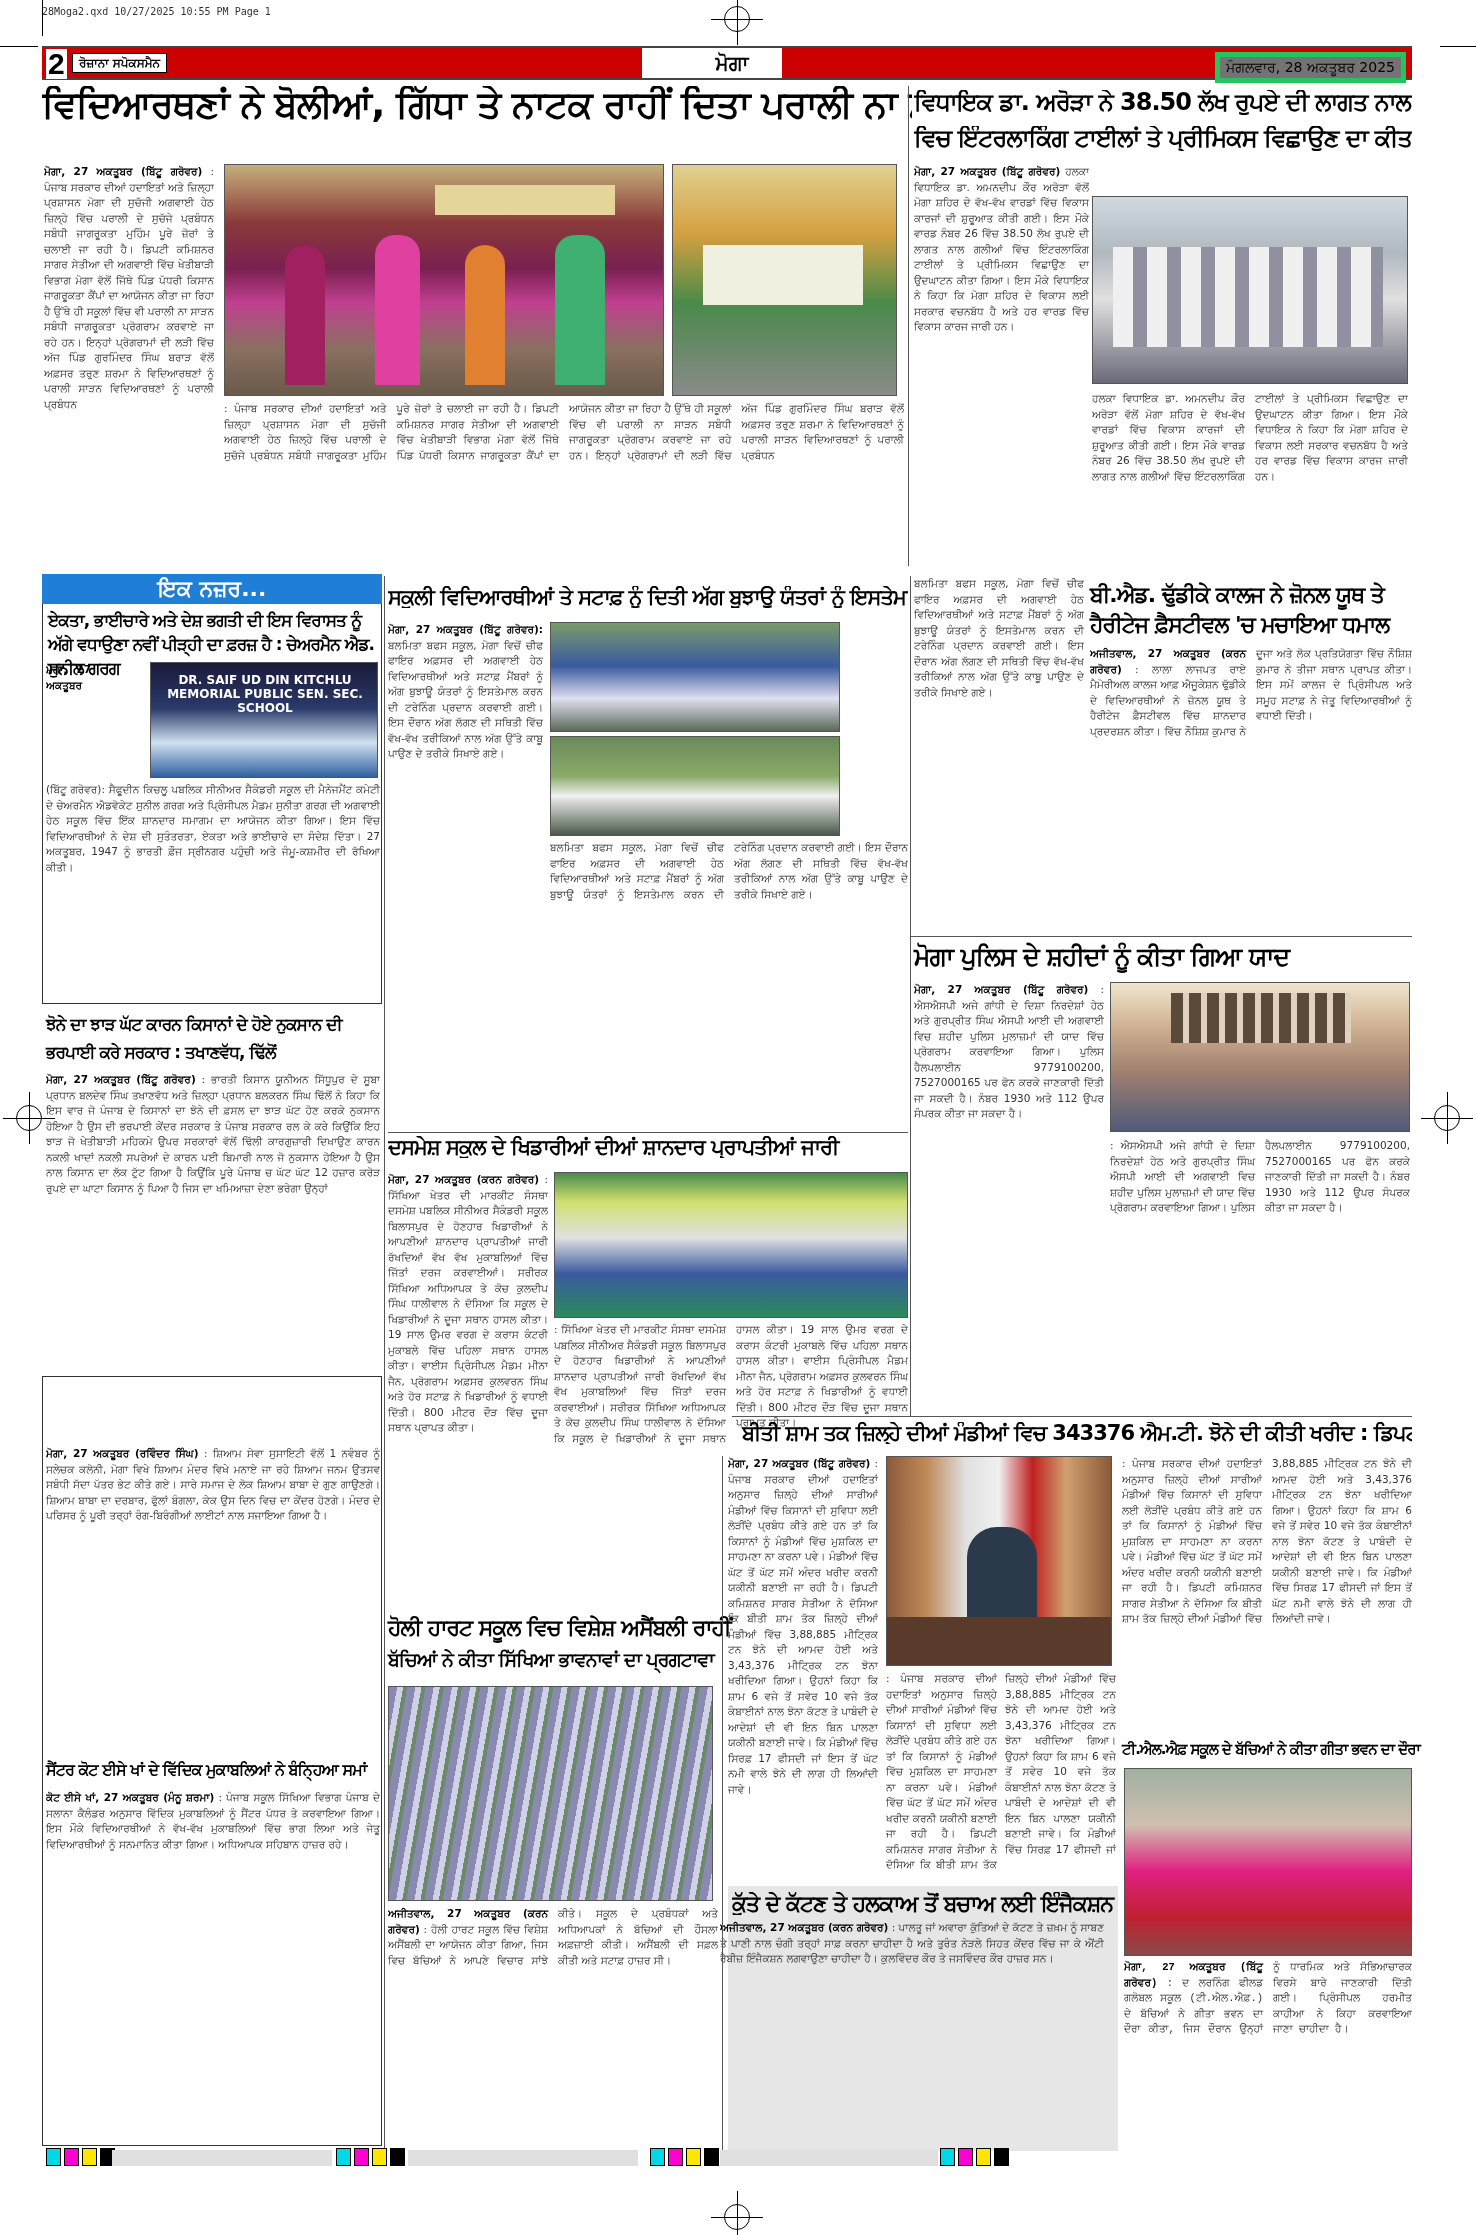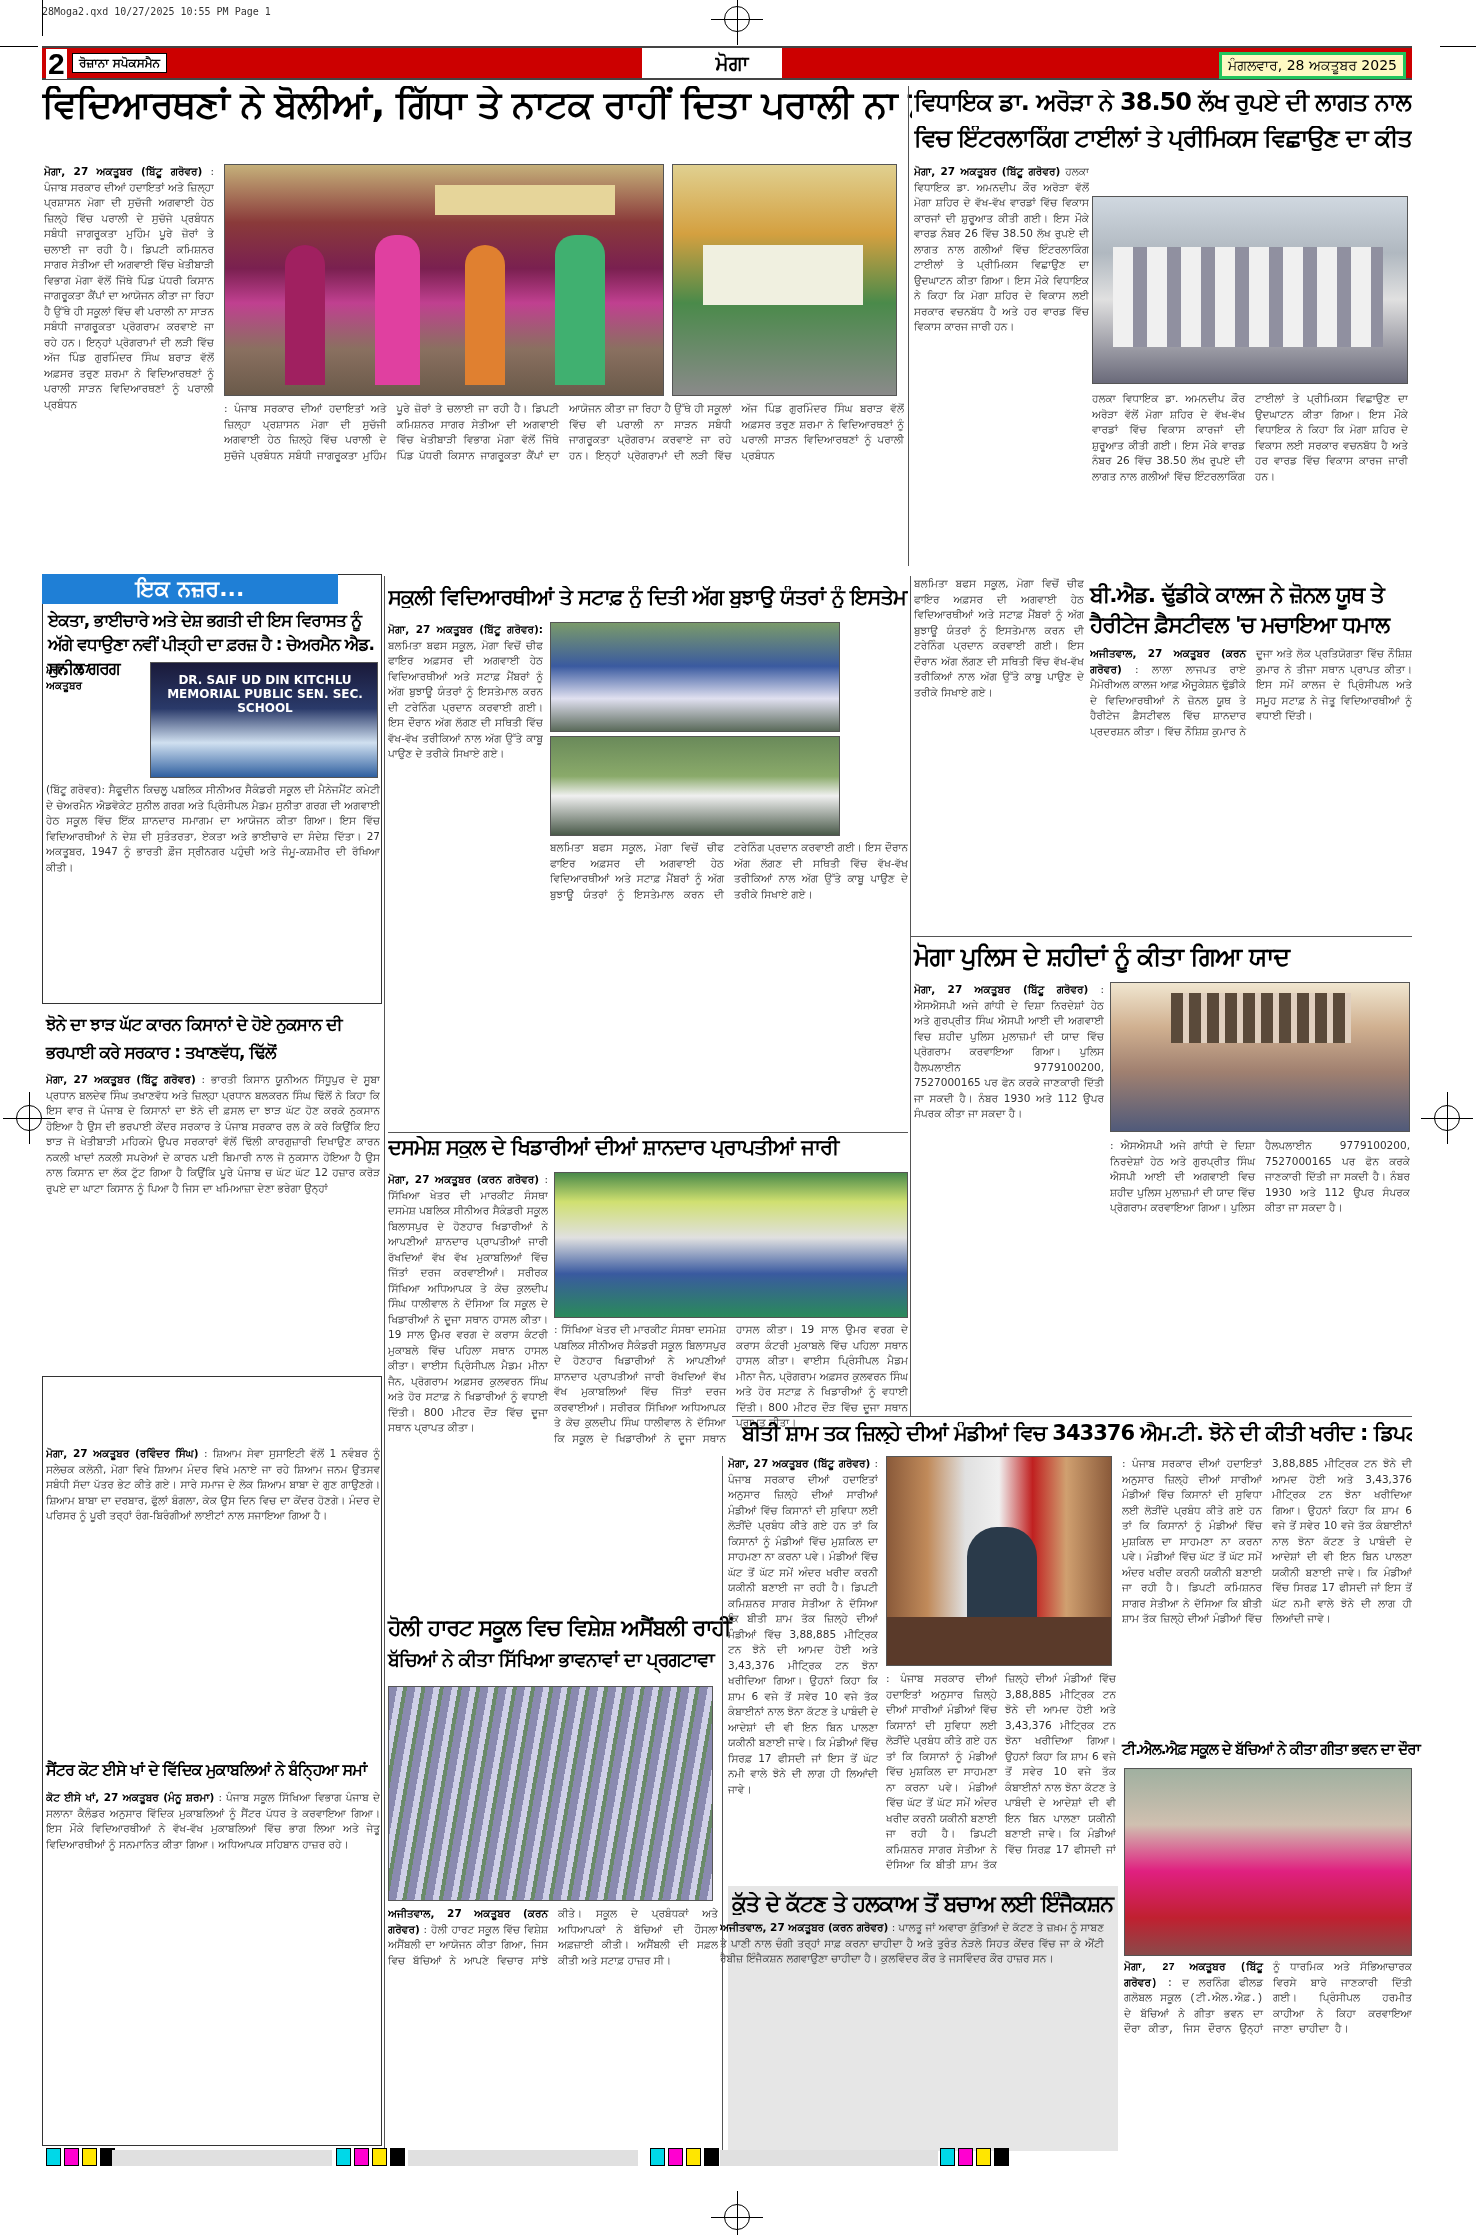--- a/index.html
+++ b/index.html
@@ -8,21 +8,21 @@
   .crop { position: absolute; background: #000; }
   .reg { position: absolute; width: 26px; height: 26px; border: 1px solid #000; border-radius: 50%; }
   .reg::before { content: ""; position: absolute; left: -14px; right: -14px; top: 12px; height: 1px; background: #000; }
   .reg::after { content: ""; position: absolute; top: -14px; bottom: -14px; left: 12px; width: 1px; background: #000; }
   .page { position: absolute; left: 42px; top: 46px; width: 1370px; height: 2110px; }
   .header { position: absolute; left: 0; top: 0; width: 1370px; height: 34px; background: #c00; border-top: 2px solid #444; border-bottom: 2px solid #444; }
   .pgnum { position: absolute; left: 4px; top: 1px; font-family: "Liberation Sans", sans-serif; font-weight: bold; font-size: 30px; color: #000; line-height: 30px; background: #fff; padding: 0 2px; }
   .brand { position: absolute; left: 30px; top: 5px; background: #fff; padding: 2px 6px; font-size: 12px; font-weight: bold; border: 1px solid #000; color: #000; }
   .city { position: absolute; left: 640px; top: 0; width: 100px; height: 30px; background: #fff; font-size: 20px; font-weight: bold; text-align: center; line-height: 30px; color: #000; clip-path: polygon(8% 0,100% 0,100% 100%,8% 100%,0 50%); }
   .citybox { position: absolute; left: 560px; width: 180px; top: 0; height: 30px; background: #fff; }
-  .dateline { position: absolute; right: 6px; top: 4px; background: #fef9c3; padding: 2px 6px; font-size: 14px; color: #000; border: 3px solid #22c55e; }
+  .dateline { position: absolute; right: 6px; top: 4px; background: #737373; padding: 2px 6px; font-size: 14px; color: #000; border: 5px solid #22c55e; }
   .hl { position: absolute; font-family: "DejaVu Sans", sans-serif; font-weight: bold; color: #000; line-height: 1.05; letter-spacing: -1px; }
   .col-text { position: absolute; font-size: 10.5px; line-height: 15.5px; color: #333; text-align: justify; overflow: hidden; }
   .col-text b { color: #000; }
   .photo { position: absolute; border: 1px solid #555; overflow: hidden; }
   .box { position: absolute; border: 1px solid #333; }
   .eknazar { position: absolute; background: #1f7fd6; color: #fff; font-weight: bold; text-align: center; font-size: 22px; }
   .colorbar { position: absolute; top: 2148px; height: 18px; display: flex; gap: 3px; }
   .cb { width: 15px; height: 18px; border: 1px solid #000; }
   .graybar { position: absolute; top: 2150px; height: 16px; background: #e0e0e0; }
   .vline { position: absolute; width: 1px; background: #555; }
@@ -80,21 +80,21 @@
   <div class="col-text" style="left:1053px; top:118px; width:0;"></div>
   <div class="photo" style="left:1050px; top:150px; width:316px; height:188px; background:linear-gradient(180deg,#d0d8e0 0%,#b0b8c0 30%,#e0e0e0 55%,#6a6a7a 100%);">
     <div style="position:absolute; left:20px; top:50px; width:270px; height:100px; background:repeating-linear-gradient(90deg,#f0f0f0 0 20px,#9090a0 20px 34px);"></div>
   </div>
   <div class="col-text" style="left:1050px; top:345px; width:316px; height:180px; column-count:2; column-gap:10px;">
     <span>ਹਲਕਾ ਵਿਧਾਇਕ ਡਾ. ਅਮਨਦੀਪ ਕੌਰ ਅਰੋੜਾ ਵੱਲੋਂ ਮੋਗਾ ਸ਼ਹਿਰ ਦੇ ਵੱਖ-ਵੱਖ ਵਾਰਡਾਂ ਵਿੱਚ ਵਿਕਾਸ ਕਾਰਜਾਂ ਦੀ ਸ਼ੁਰੂਆਤ ਕੀਤੀ ਗਈ। ਇਸ ਮੌਕੇ ਵਾਰਡ ਨੰਬਰ 26 ਵਿੱਚ 38.50 ਲੱਖ ਰੁਪਏ ਦੀ ਲਾਗਤ ਨਾਲ ਗਲੀਆਂ ਵਿੱਚ ਇੰਟਰਲਾਕਿੰਗ ਟਾਈਲਾਂ ਤੇ ਪ੍ਰੀਮਿਕਸ ਵਿਛਾਉਣ ਦਾ ਉਦਘਾਟਨ ਕੀਤਾ ਗਿਆ। ਇਸ ਮੌਕੇ ਵਿਧਾਇਕ ਨੇ ਕਿਹਾ ਕਿ ਮੋਗਾ ਸ਼ਹਿਰ ਦੇ ਵਿਕਾਸ ਲਈ ਸਰਕਾਰ ਵਚਨਬੱਧ ਹੈ ਅਤੇ ਹਰ ਵਾਰਡ ਵਿੱਚ ਵਿਕਾਸ ਕਾਰਜ ਜਾਰੀ ਹਨ।</span>
   </div>
   <div class="vline" style="left:866px; top:40px; height:480px;"></div>
 
   <div class="box" style="left:0; top:528px; width:340px; height:430px;"></div>
-  <div class="eknazar" style="left:0; top:528px; width:296px; height:30px; line-height:30px;">ਇਕ ਨਜ਼ਰ...</div>
+  <div class="eknazar" style="left:0; top:528px; width:340px; height:30px; line-height:30px;">ਇਕ ਨਜ਼ਰ...</div>
   <div class="hl" style="left:6px; top:562px; width:330px; font-size:17px; line-height:24px;">ਏਕਤਾ, ਭਾਈਚਾਰੇ ਅਤੇ ਦੇਸ਼ ਭਗਤੀ ਦੀ ਇਸ ਵਿਰਾਸਤ ਨੂੰ ਅੱਗੇ ਵਧਾਉਣਾ ਨਵੀਂ ਪੀੜ੍ਹੀ ਦਾ ਫ਼ਰਜ਼ ਹੈ : ਚੇਅਰਮੈਨ ਐਡ. ਸੁਨੀਲ ਗਰਗ</div>
   <div class="col-text" style="left:4px; top:616px; width:45px; height:80px;">
     <b>ਮੋਗਾ, 27 ਅਕਤੂਬਰ</b>
   </div>
   <div class="photo" style="left:108px; top:616px; width:228px; height:116px; background:linear-gradient(180deg,#1a1a3a 0%,#2a3a6a 40%,#d0e0f0 70%,#3060a0 100%);">
     <div style="position:absolute; left:4px; top:10px; width:220px; color:#fff; font-weight:bold; font-size:12px; text-align:center; line-height:14px;">DR. SAIF UD DIN KITCHLU MEMORIAL PUBLIC SEN. SEC. SCHOOL</div>
   </div>
   <div class="col-text" style="left:4px; top:736px; width:334px; height:216px;">
     <span>(ਬਿੱਟੂ ਗਰੋਵਰ): ਸੈਫੂਦੀਨ ਕਿਚਲੂ ਪਬਲਿਕ ਸੀਨੀਅਰ ਸੈਕੰਡਰੀ ਸਕੂਲ ਦੀ ਮੈਨੇਜਮੈਂਟ ਕਮੇਟੀ ਦੇ ਚੇਅਰਮੈਨ ਐਡਵੋਕੇਟ ਸੁਨੀਲ ਗਰਗ ਅਤੇ ਪ੍ਰਿੰਸੀਪਲ ਮੈਡਮ ਸੁਨੀਤਾ ਗਰਗ ਦੀ ਅਗਵਾਈ ਹੇਠ ਸਕੂਲ ਵਿੱਚ ਇੱਕ ਸ਼ਾਨਦਾਰ ਸਮਾਗਮ ਦਾ ਆਯੋਜਨ ਕੀਤਾ ਗਿਆ। ਇਸ ਵਿੱਚ ਵਿਦਿਆਰਥੀਆਂ ਨੇ ਦੇਸ਼ ਦੀ ਸੁਤੰਤਰਤਾ, ਏਕਤਾ ਅਤੇ ਭਾਈਚਾਰੇ ਦਾ ਸੰਦੇਸ਼ ਦਿੱਤਾ। 27 ਅਕਤੂਬਰ, 1947 ਨੂੰ ਭਾਰਤੀ ਫ਼ੌਜ ਸ੍ਰੀਨਗਰ ਪਹੁੰਚੀ ਅਤੇ ਜੰਮੂ-ਕਸ਼ਮੀਰ ਦੀ ਰੱਖਿਆ ਕੀਤੀ।</span>
   </div>

